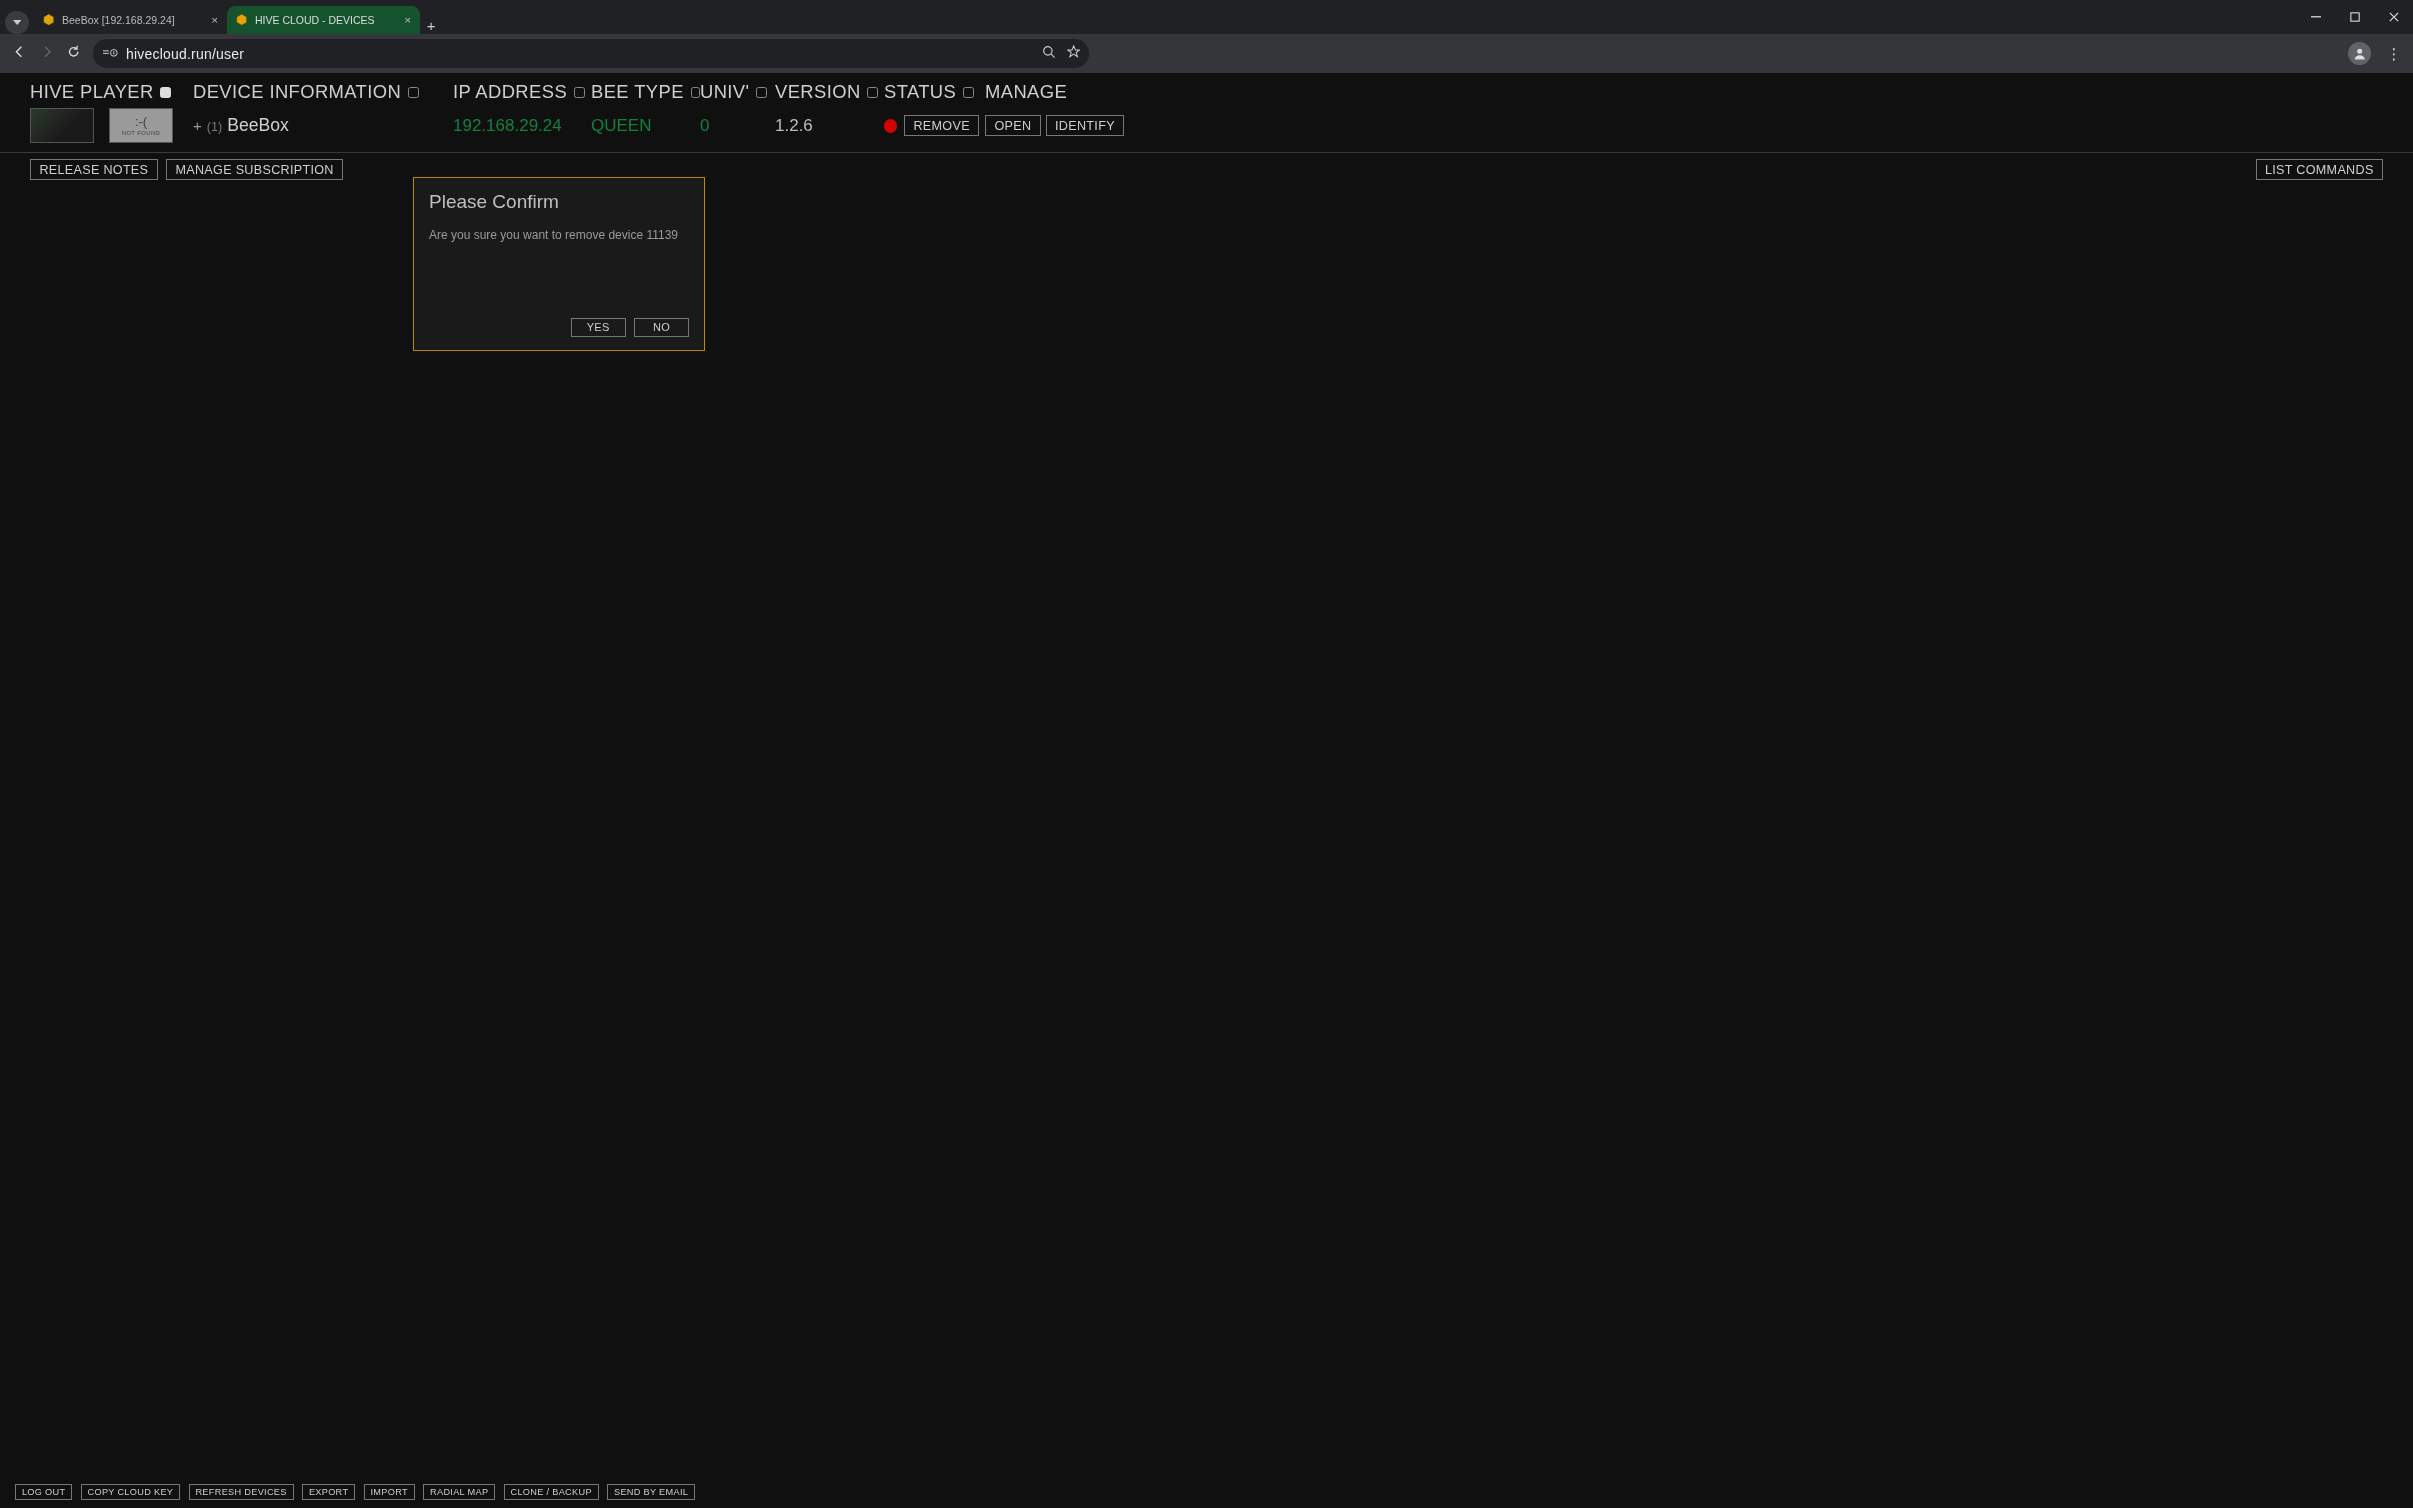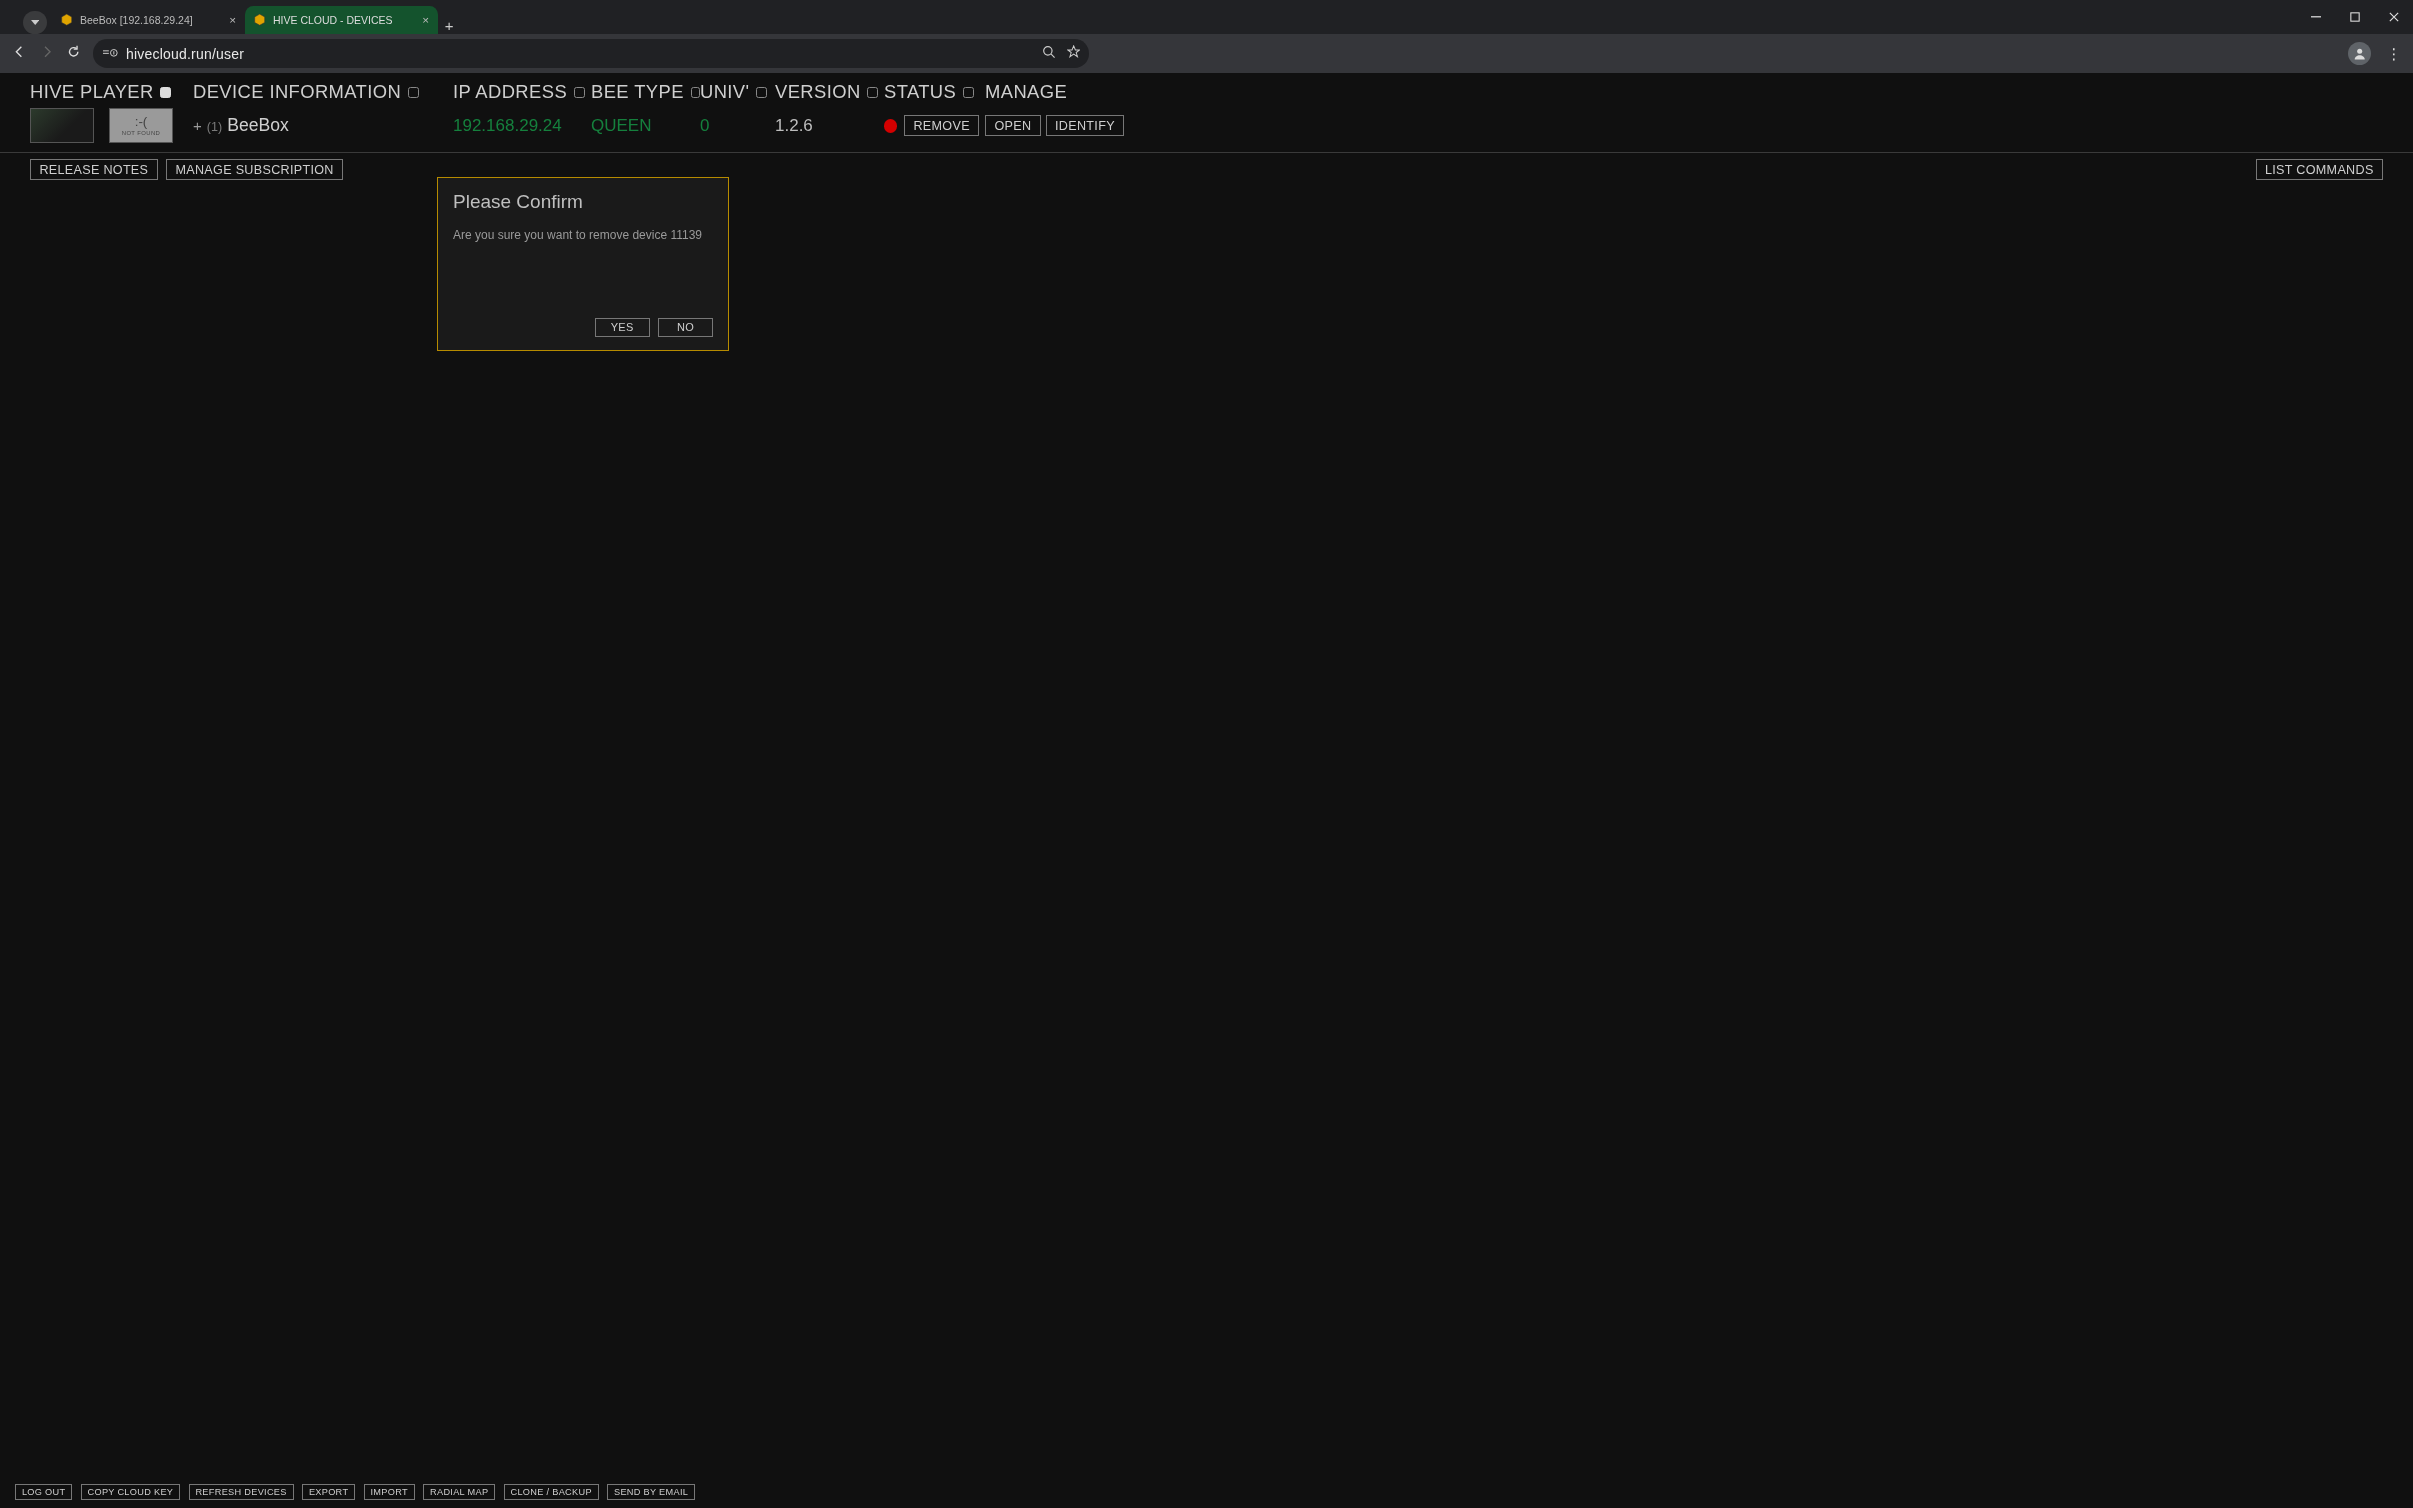--- a/index.html
+++ b/index.html
@@ -7,21 +7,21 @@
   body {
     font-family: "Segoe UI", Arial, sans-serif;
     background: #101010;
     color: #aaa;
     overflow: hidden;
     font-stretch: condensed;
   }
   
   .chrome { width: 100%; height: 100%; display: flex; flex-direction: column; background:#202124; }
   .titlebar { height: 34px; background:#202124; display:flex; align-items:stretch; }
-  .tab-strip { display:flex; align-items:flex-end; gap:0; padding-left:23px; }
+  .tab-strip { display:flex; align-items:flex-end; gap:0; padding-left:5px; }
   .tab-dd {
     width:23.5px; height:23.5px; margin:5px 5px 0 0; border-radius:11.7px;
     background:#3a3b3d; color:#ccc; display:flex; align-items:center; justify-content:center;
     font-size:10px;
   }
   .tab {
     height:28.5px; min-width:193px; border-radius:8.4px 8.4px 0 0;
     display:flex; align-items:center; gap:6.7px; padding:0 8.4px; color:#ddd;
     font-size:10.5px; position:relative;
   }
@@ -128,21 +128,21 @@
 
   
   .footer {
     position:absolute; left:0; right:0; bottom:8.4px;
     display:flex; gap:8.4px; padding:0 15px;
   }
 
   
   .modal {
     position:absolute;
-    left:437px; top:104px; 
+    left:413px; top:104px; 
     width:292px; height:174px;
     background:#1a1a1a; border:0.8px solid #b68b00;
     padding:13.4px 15px;
     display:flex; flex-direction:column;
   }
   .modal h2 { color:#bfbfbf; font-size:19px; font-weight:400; margin-bottom:15px; }
   .modal p { color:#9a9a9a; font-size:12px; }
   .modal-actions { margin-top:auto; display:flex; gap:8.4px; justify-content:flex-end;align-items:center; }
   .modal-actions .gbtn { width:55px; text-align:center; font-size:11px; padding:2.5px 0; }
 

